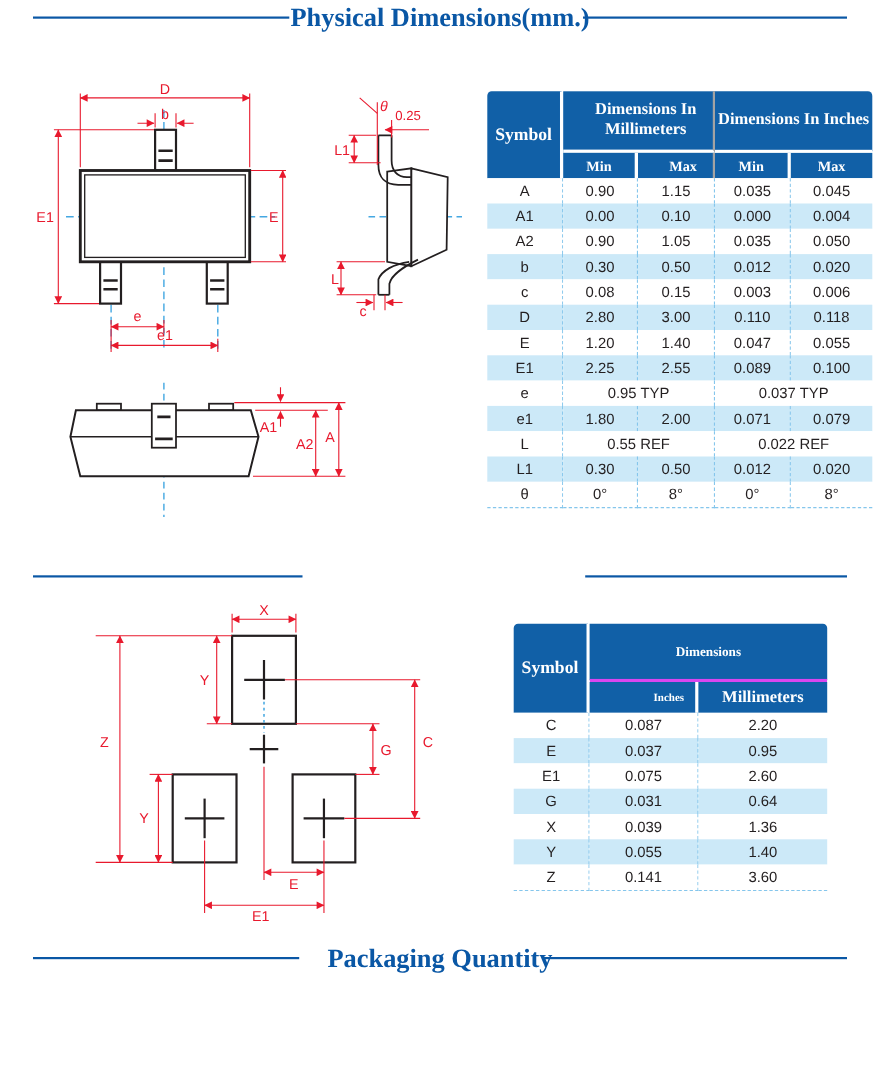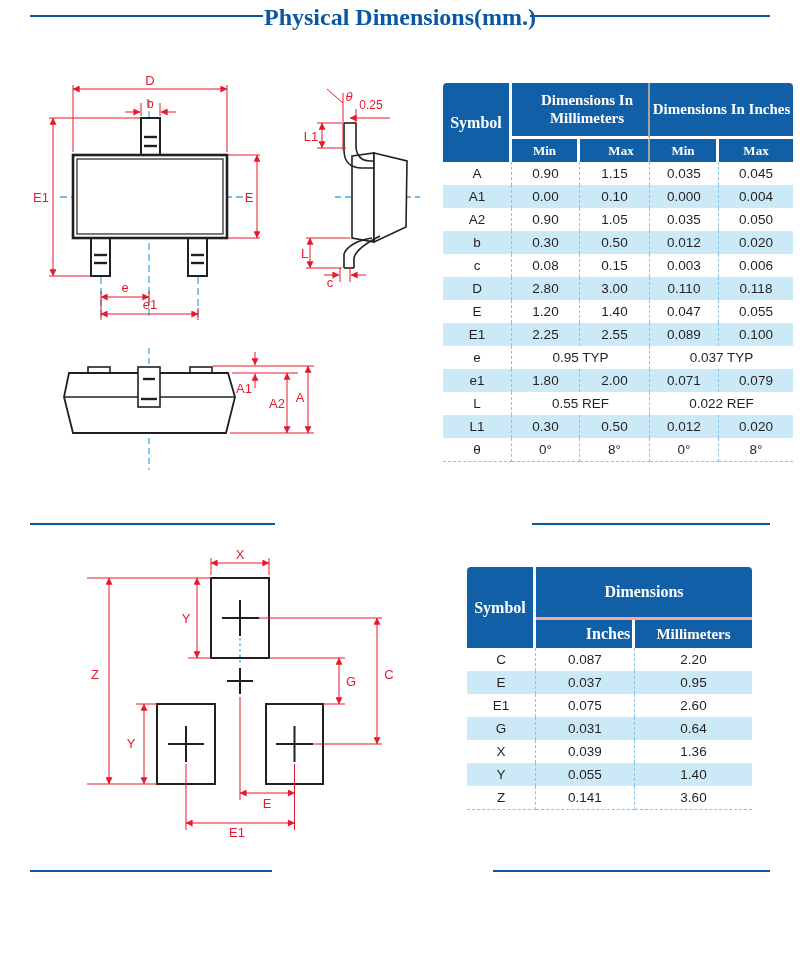--- a/index.html
+++ b/index.html
@@ -22,23 +22,23 @@
   .dim-table th.sym{font-size:16px;}
   .dim-table th.sep{border-right:3px solid #fff;}
   .dim-table th.gapr{border-right:2px solid #a3a3a3;padding-left:14px;}
   .dim-table td{height:23px;border-right:1px dashed #85c6ec;}
   .dim-table td.last{border-right:none;}
   .dim-table tr.bot td{border-bottom:1px dashed #85c6ec;}
   .dim-table th.tl{border-top-left-radius:4px;}
   .dim-table th.tr{border-top-right-radius:4px;}
   
   .land-table{left:467px;top:567px;width:285px;}
-  .land-table th.grp{height:50px;font-size:16px;border-bottom:3px solid #fca5a5;}
+  .land-table th.grp{height:50px;font-size:12px;border-bottom:3px solid #d946ef;}
   .land-table th.sub{height:28px;}
-  .land-table th.sub-in{font-size:16px;padding-left:48px;}
+  .land-table th.sub-in{font-size:10px;padding-left:48px;}
   .land-table th.sub-mm{font-size:15px;}
   .land-table th.sym{font-size:16px;}
   .land-table th.sep{border-right:3px solid #fff;}
   .land-table td{height:23px;border-right:1px dashed #85c6ec;}
   .land-table td.last{border-right:none;}
   .land-table tr.bot td{border-bottom:1px dashed #85c6ec;}
   .land-table th.tl{border-top-left-radius:4px;}
   .land-table th.tr{border-top-right-radius:4px;}
   
   .pkg-table{left:140px;top:906px;width:520px;}
@@ -416,16 +416,17 @@
         </tr>
       <tr class="bot">
           <td>Z</td>
           <td>0.141</td>
           <td class="last">3.60</td>
         </tr>
     </tbody>
   </table>
 
   <div class="rule" style="left:30px;top:870px;width:242px;"></div>
+  <div class="sec-title" style="top:859px;">Packaging Quantity</div>
   <div class="rule" style="left:493px;top:870px;width:277px;"></div>
 
 
 </div>
 
 </body></html>

